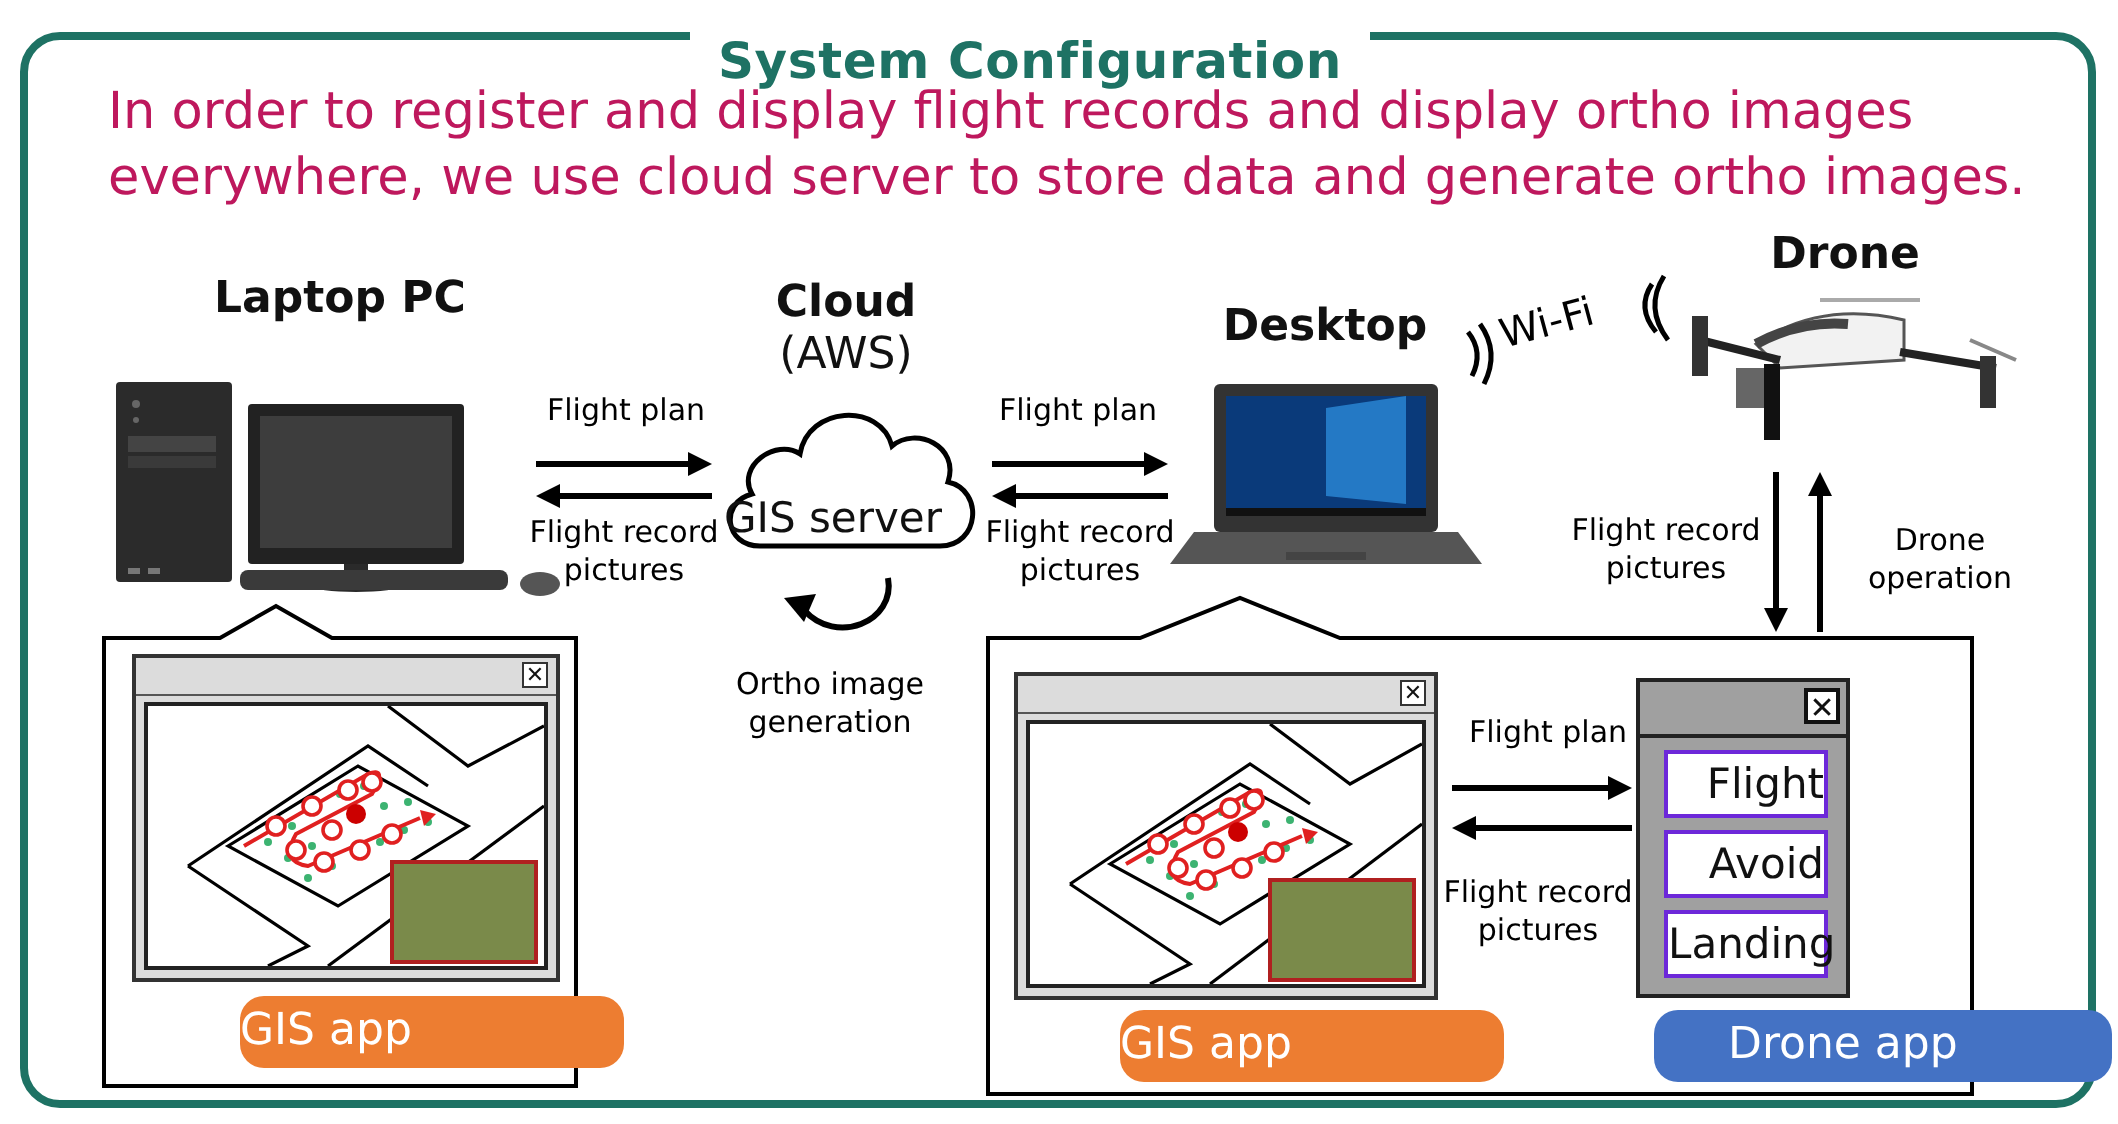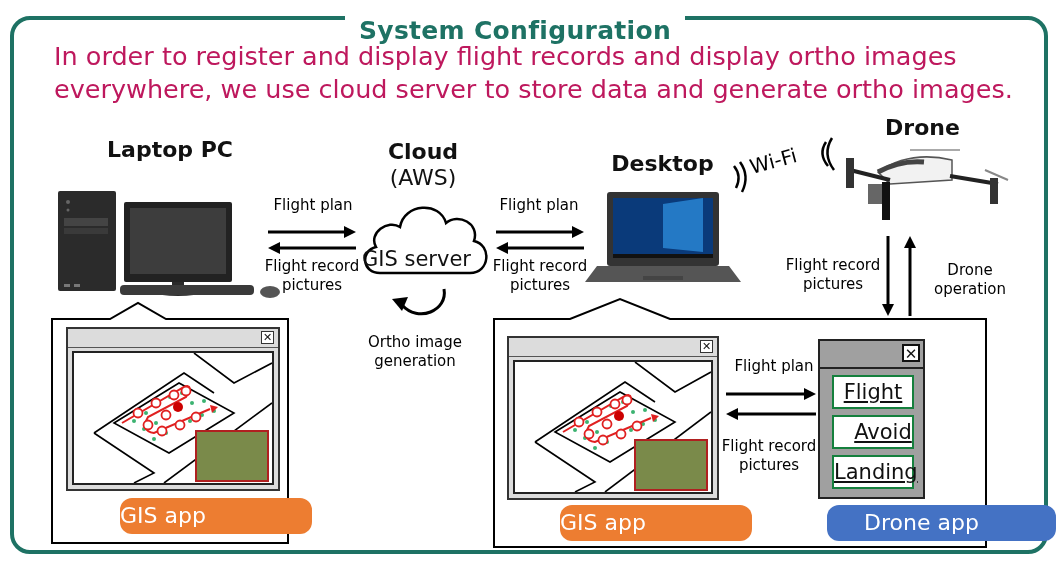--- a/index.html
+++ b/index.html
@@ -9,21 +9,21 @@
   .intro { position:absolute; left:54px; top:40px; font-size:25.5px; line-height:33px; color:#be185d; white-space:pre-line; }
   .abs { position:absolute; }
   .lbl { position:absolute; font-size:15px; text-align:center; line-height:19px; color:#000000; }
   .bold-lbl { position:absolute; font-weight:bold; font-size:22px; text-align:center; line-height:26px; }
   .win { position:absolute; background:#dcdcdc; border:2px solid #333; box-sizing:border-box; }
   .win .bar { height:18px; border-bottom:1px solid #555; position:relative; }
   .closebox { position:absolute; right:4px; top:2px; width:13px; height:13px; border:1px solid #333; background:#fff; box-sizing:border-box; font-size:11px; line-height:11px; text-align:center; }
   .map { position:absolute; background:#fff; border:2px solid #222; box-sizing:border-box; }
   .appbtn { position:absolute; color:#fff; font-size:22px; text-align:left; border-radius:12px; line-height:36px;margin-left:48px; }
   .dwin { position:absolute; background:#a0a0a0; border:2px solid #222; box-sizing:border-box; }
-  .dbtn { position:absolute; left:12px; width:82px; height:34px; background:#fff; border:2px solid #15803d; box-sizing:border-box; font-size:21px; text-align:center; line-height:30px;text-decoration:underline; }
+  .dbtn { position:absolute; left:12px; width:82px; height:34px; background:#fff; border:2px solid #6d28d9; box-sizing:border-box; font-size:21px; text-align:right; line-height:30px; }
   svg text { font-family:"DejaVu Sans", sans-serif; }
 </style>
 </head>
 <body>
 
 <div class="frame"></div>
 <div class="title">System Configuration</div>
 <div class="intro">In order to register and display flight records and display ortho images
 everywhere, we use cloud server to store data and generate ortho images.</div>
 

